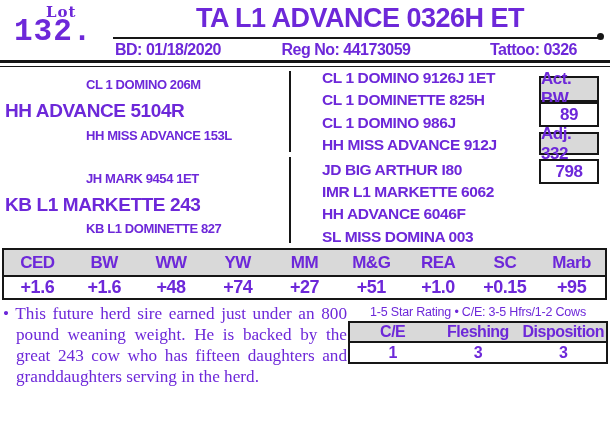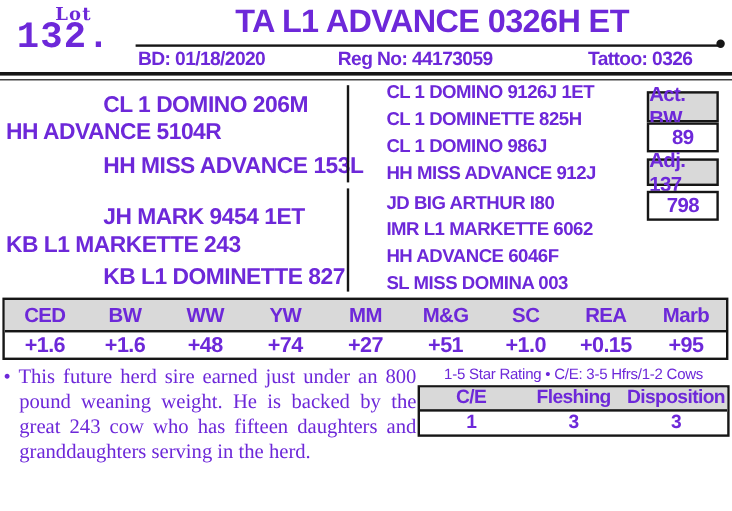--- a/index.html
+++ b/index.html
@@ -35,21 +35,21 @@
     position: absolute; left: 115px; top: 41px; width: 462px; height: 18px;
     display: flex; font-weight: bold; font-size: 16px; letter-spacing: -0.5px;
   }
   .info-row .cell { flex: 1; white-space: nowrap; }
   .info-row .c-left { text-align: left; }
   .info-row .c-mid { text-align: center; }
   .info-row .c-right { text-align: right; }
   .rule-thick { position: absolute; left: 0; top: 60px; width: 610px; height: 3px; background: #161616; }
   .rule-thin  { position: absolute; left: 0; top: 66px; width: 610px; height: 1px; background: #161616; }
   
-  .ped { position: absolute; font-weight: bold; letter-spacing: -0.4px; white-space: nowrap; font-size: 19px; }
+  .ped { position: absolute; font-weight: bold; letter-spacing: -0.4px; white-space: nowrap; font-size: 13px; }
   .ped-parent { font-size: 19px; }
   .pos-sire-sire { left: 86px; top: 77px; }
   .pos-sire      { left: 5px;  top: 100px; }
   .pos-sire-dam  { left: 86px; top: 128px; }
   .pos-dam-sire  { left: 86px; top: 171px; }
   .pos-dam       { left: 5px;  top: 194px; }
   .pos-dam-dam   { left: 86px; top: 221px; }
   .vline { position: absolute; left: 289px; width: 2px; background: #161616; }
   .vline-top { top: 71px; height: 81px; }
   .vline-bottom { top: 157px; height: 86px; }
@@ -136,33 +136,33 @@
     <div class="gg-row">CL 1 DOMINO 986J</div>
     <div class="gg-row">HH MISS ADVANCE 912J</div>
     <div class="gg-row">JD BIG ARTHUR I80</div>
     <div class="gg-row">IMR L1 MARKETTE 6062</div>
     <div class="gg-row">HH ADVANCE 6046F</div>
     <div class="gg-row">SL MISS DOMINA 003</div>
   </div>
 
   <div class="wbox gray wb-1">Act. BW</div>
   <div class="wbox wb-2">89</div>
-  <div class="wbox gray wb-3">Adj. 137</div>
+  <div class="wbox gray wb-3">Adj. 332</div>
   <div class="wbox wb-4">798</div>
 
   <div class="epd-table">
     <div class="epd-head">
       <span class="epd-cell">CED</span>
       <span class="epd-cell">BW</span>
       <span class="epd-cell">WW</span>
       <span class="epd-cell">YW</span>
       <span class="epd-cell">MM</span>
       <span class="epd-cell">M&amp;G</span>
+      <span class="epd-cell">REA</span>
       <span class="epd-cell">SC</span>
-      <span class="epd-cell">REA</span>
       <span class="epd-cell">Marb</span>
     </div>
     <div class="epd-vals">
       <span class="epd-cell">+1.6</span>
       <span class="epd-cell">+1.6</span>
       <span class="epd-cell">+48</span>
       <span class="epd-cell">+74</span>
       <span class="epd-cell">+27</span>
       <span class="epd-cell">+51</span>
       <span class="epd-cell">+1.0</span>

